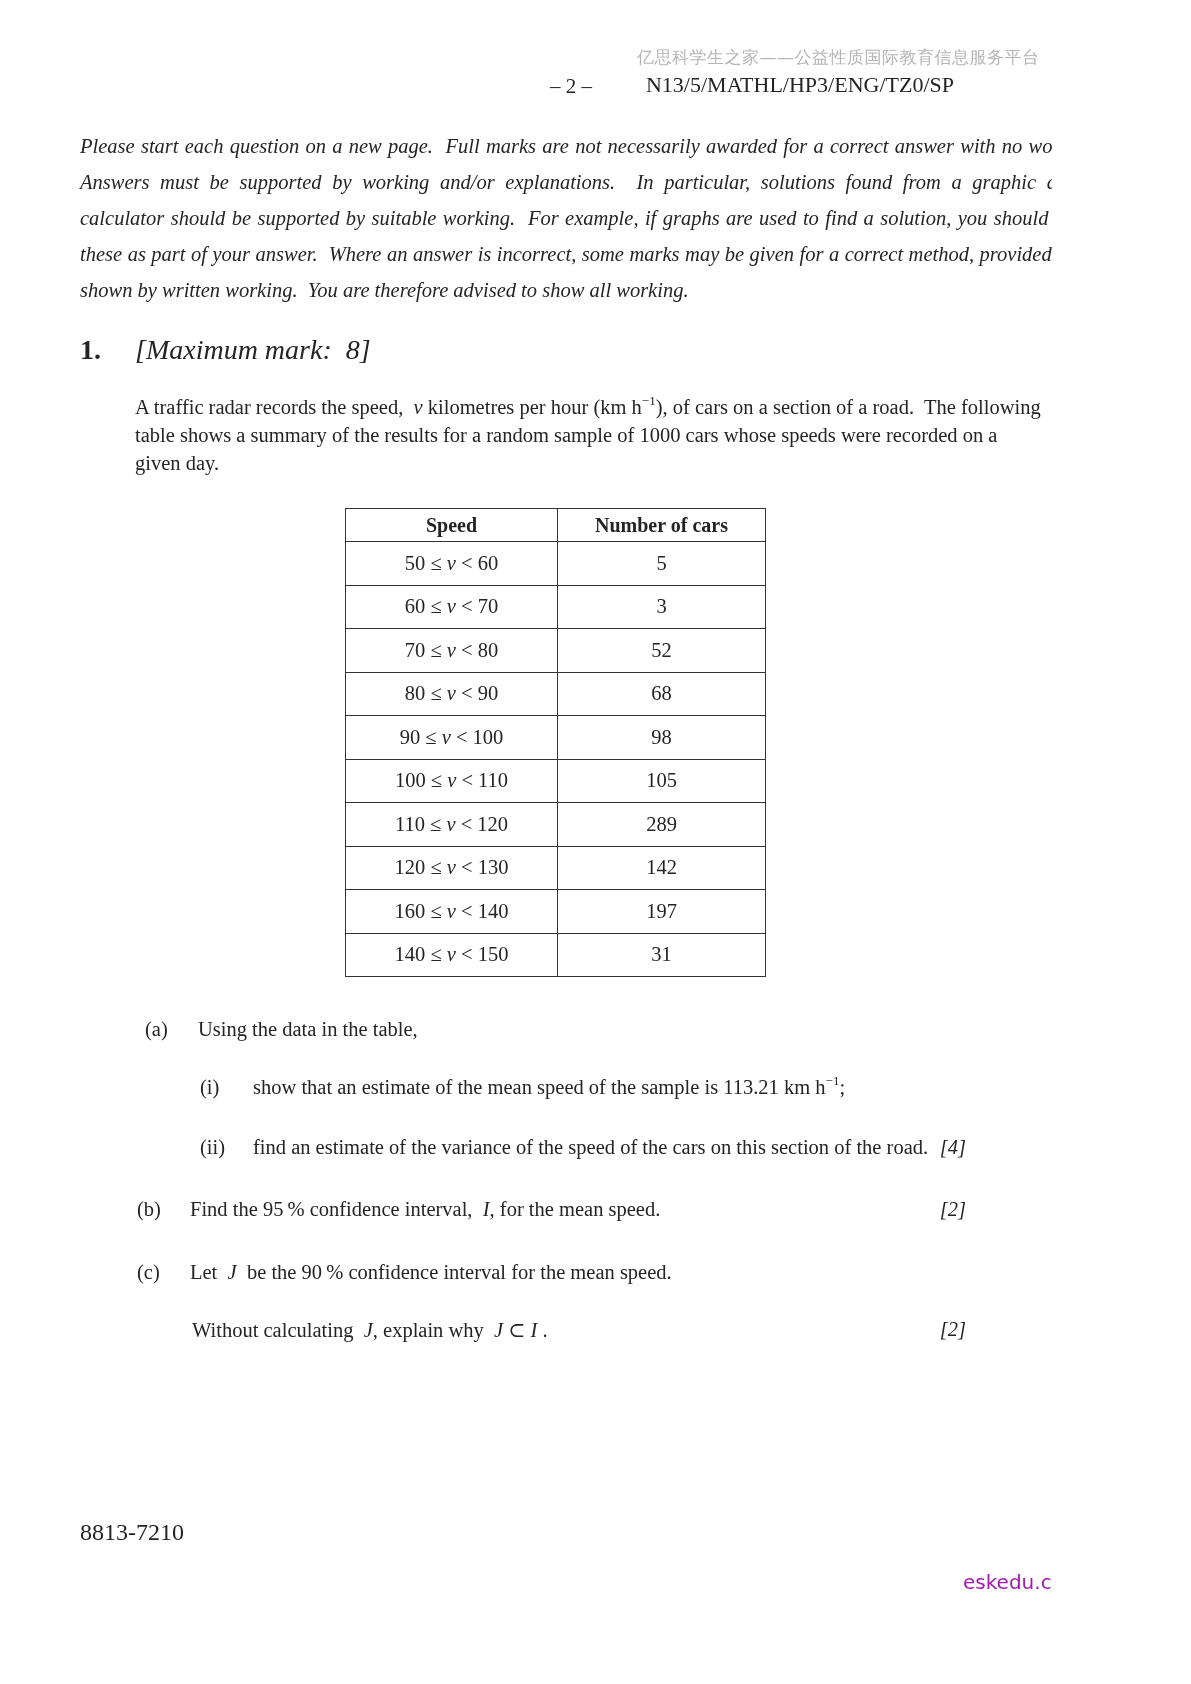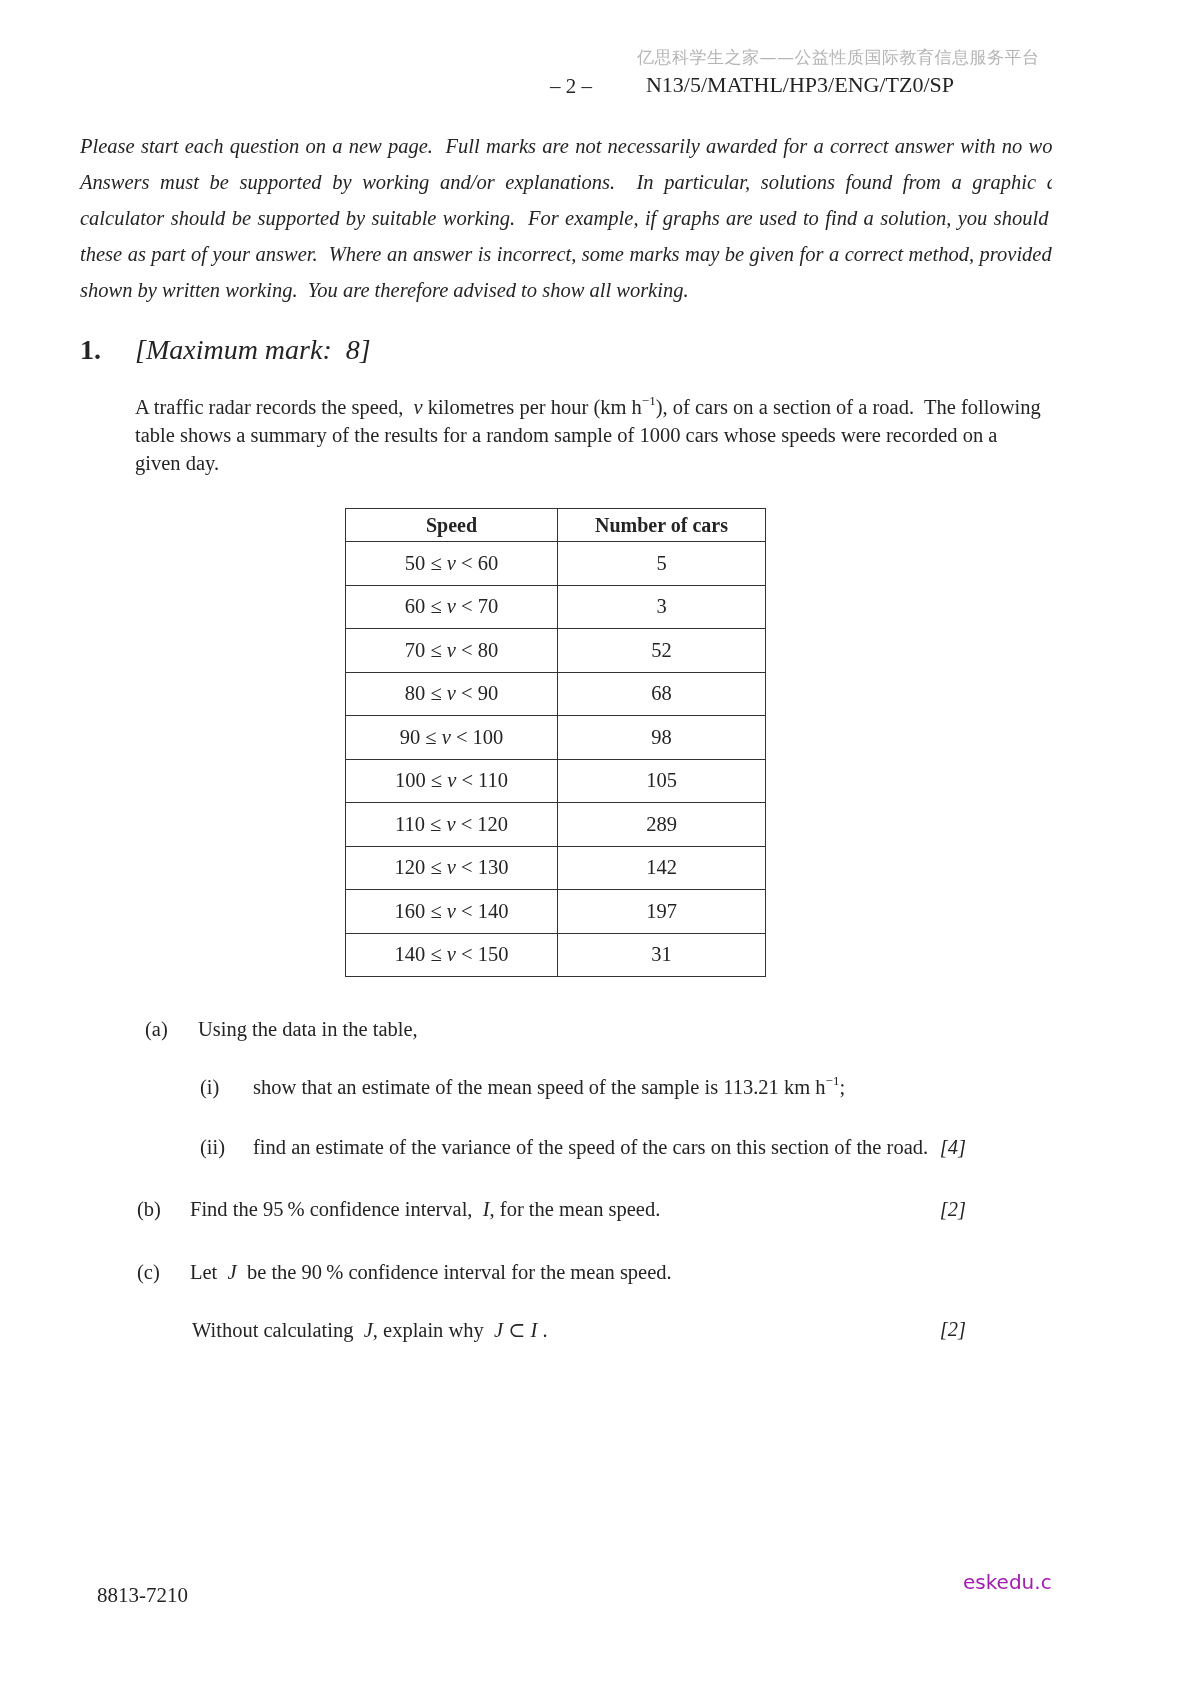--- a/index.html
+++ b/index.html
@@ -115,23 +115,22 @@
   .row-aii { top: 1136px; width: 880px; }
   .row-b   { top: 1198px; }
   .row-c   { top: 1261px; }
   .row-c2  { top: 1318px; left: 192px; }
   .mark-aii { top: 1136px; }
   .mark-b   { top: 1198px; }
   .mark-c2  { top: 1318px; }
   .footer-code {
     position: absolute;
     left: 80px;
-    top: 1583px;
-    font-size: 21px;
-    margin-left: 17px;
+    top: 1519px;
+    font-size: 24px;
   }
   .footer-site {
     position: absolute;
     left: 963px;
     top: 1570px;
     font-size: 20px;
     color: #a21caf;
     font-family: "DejaVu Sans", "Liberation Sans", sans-serif;
   }
 </style>

